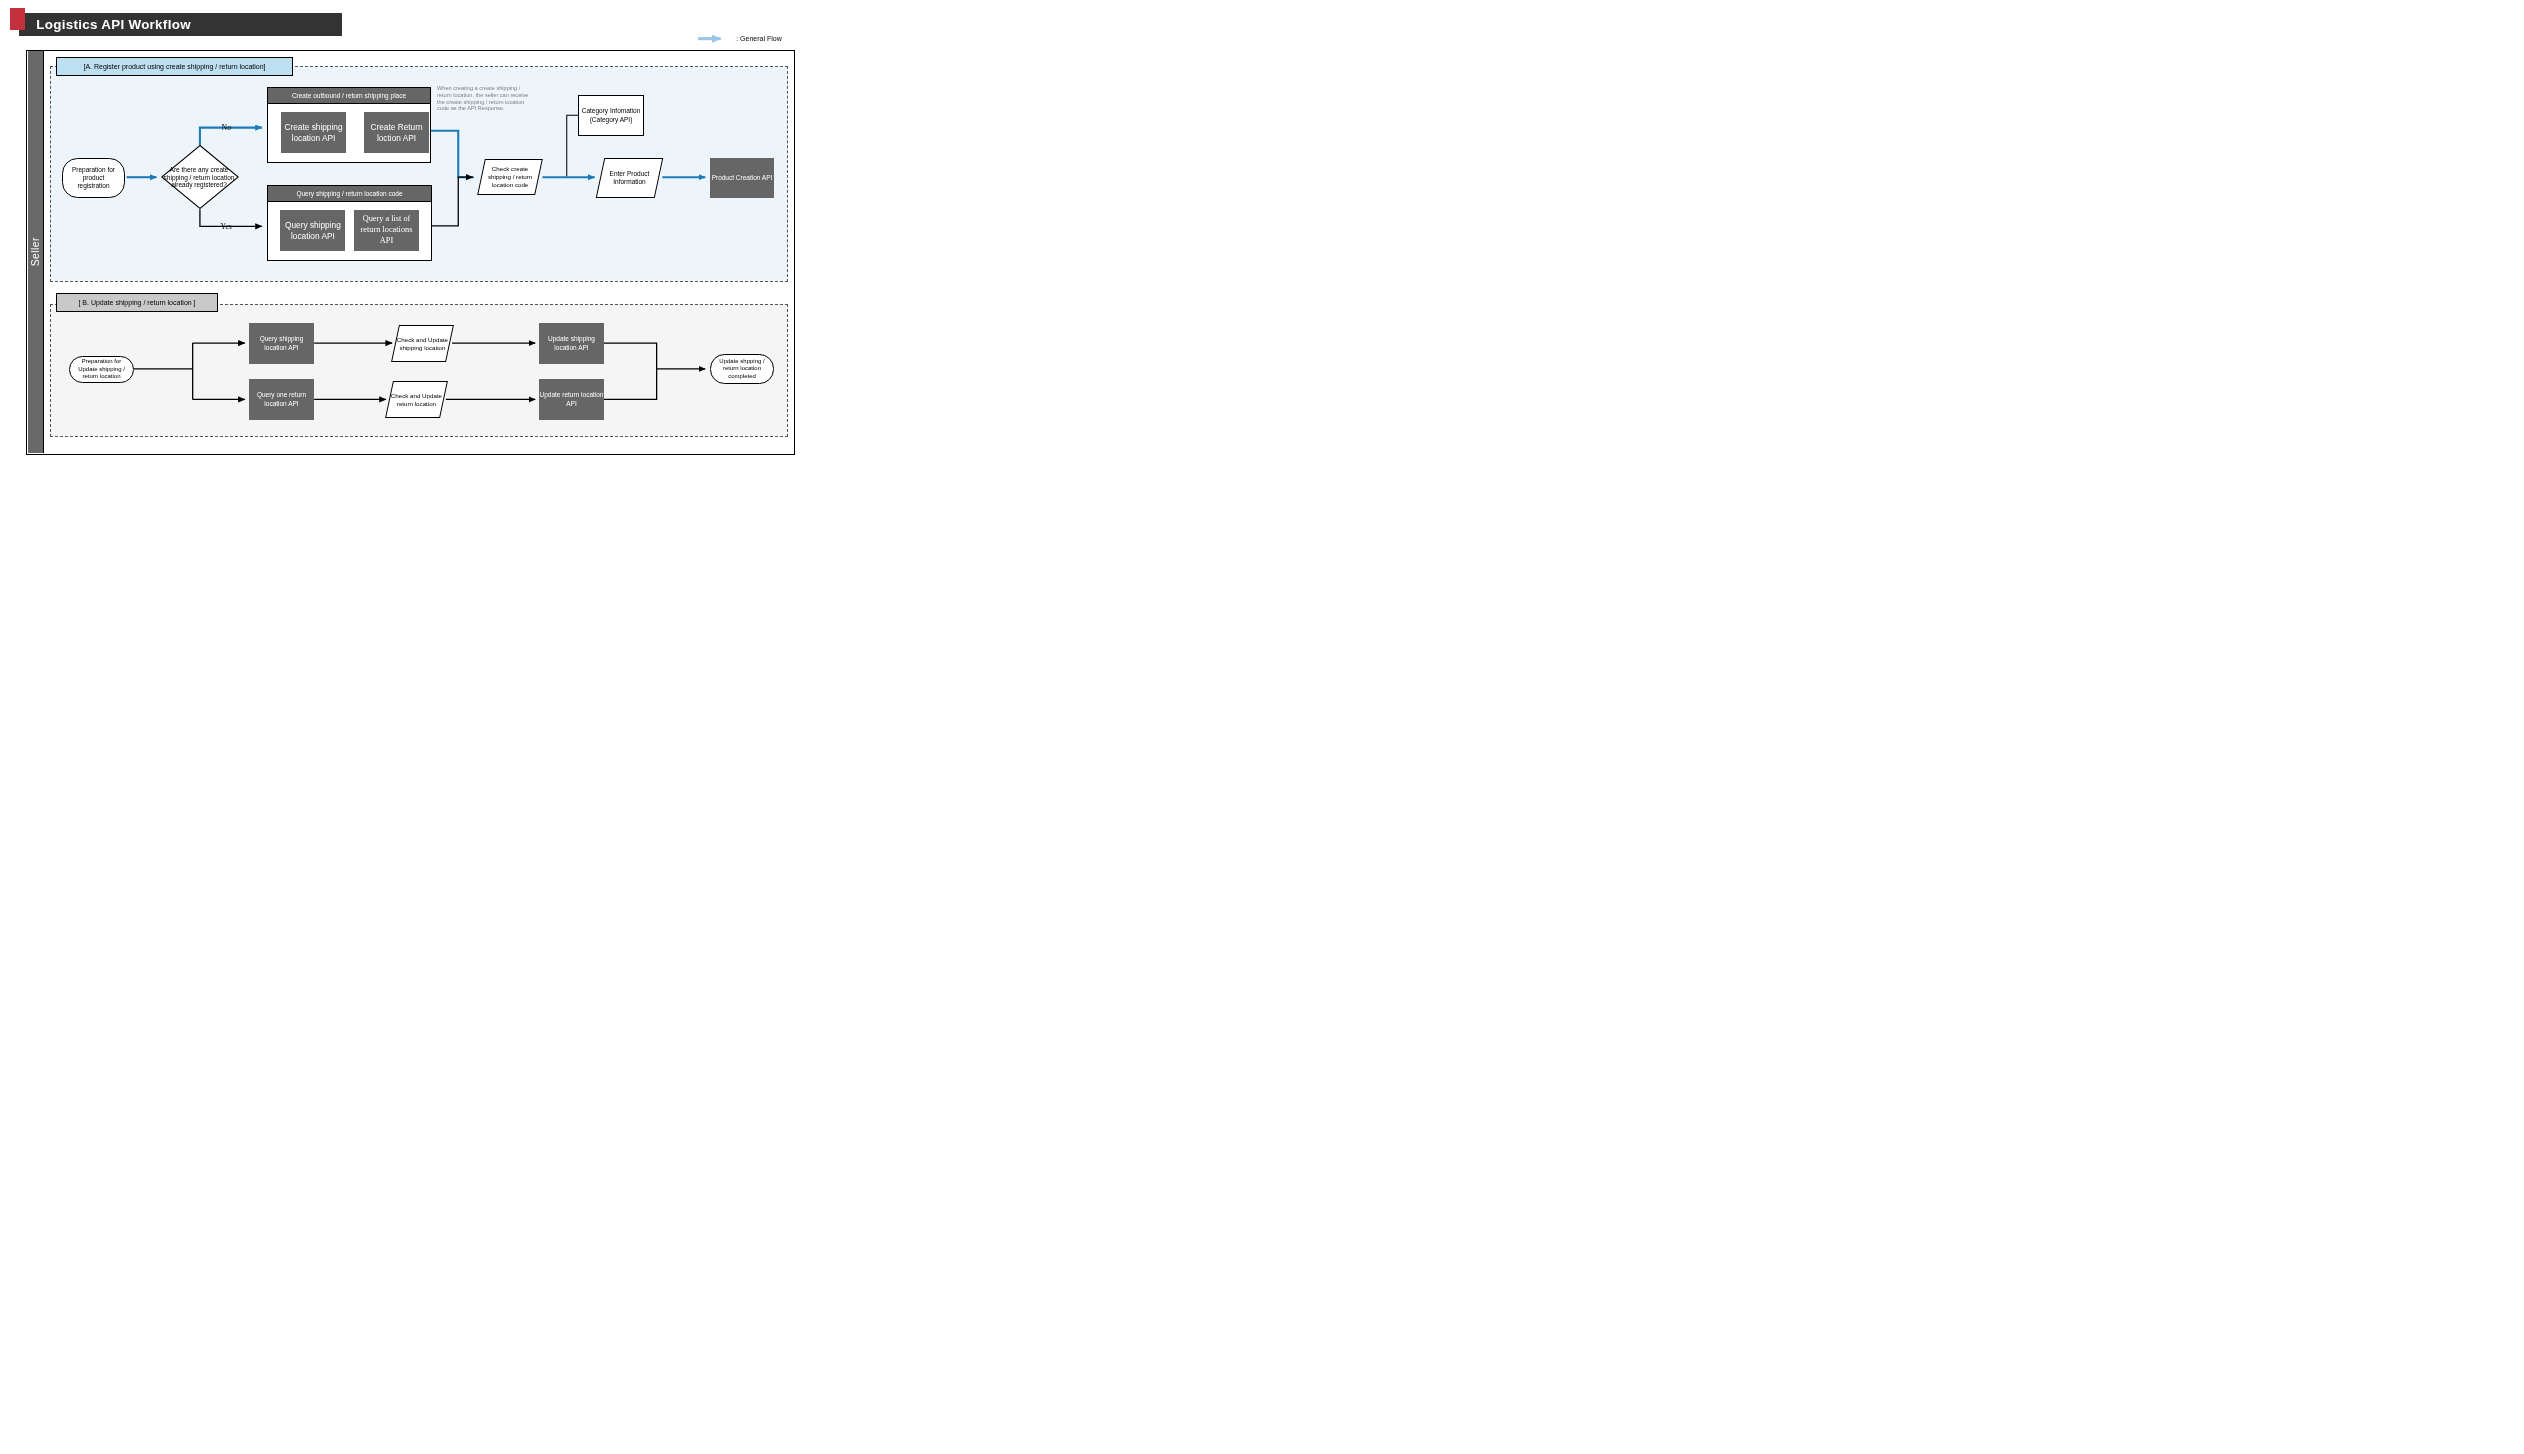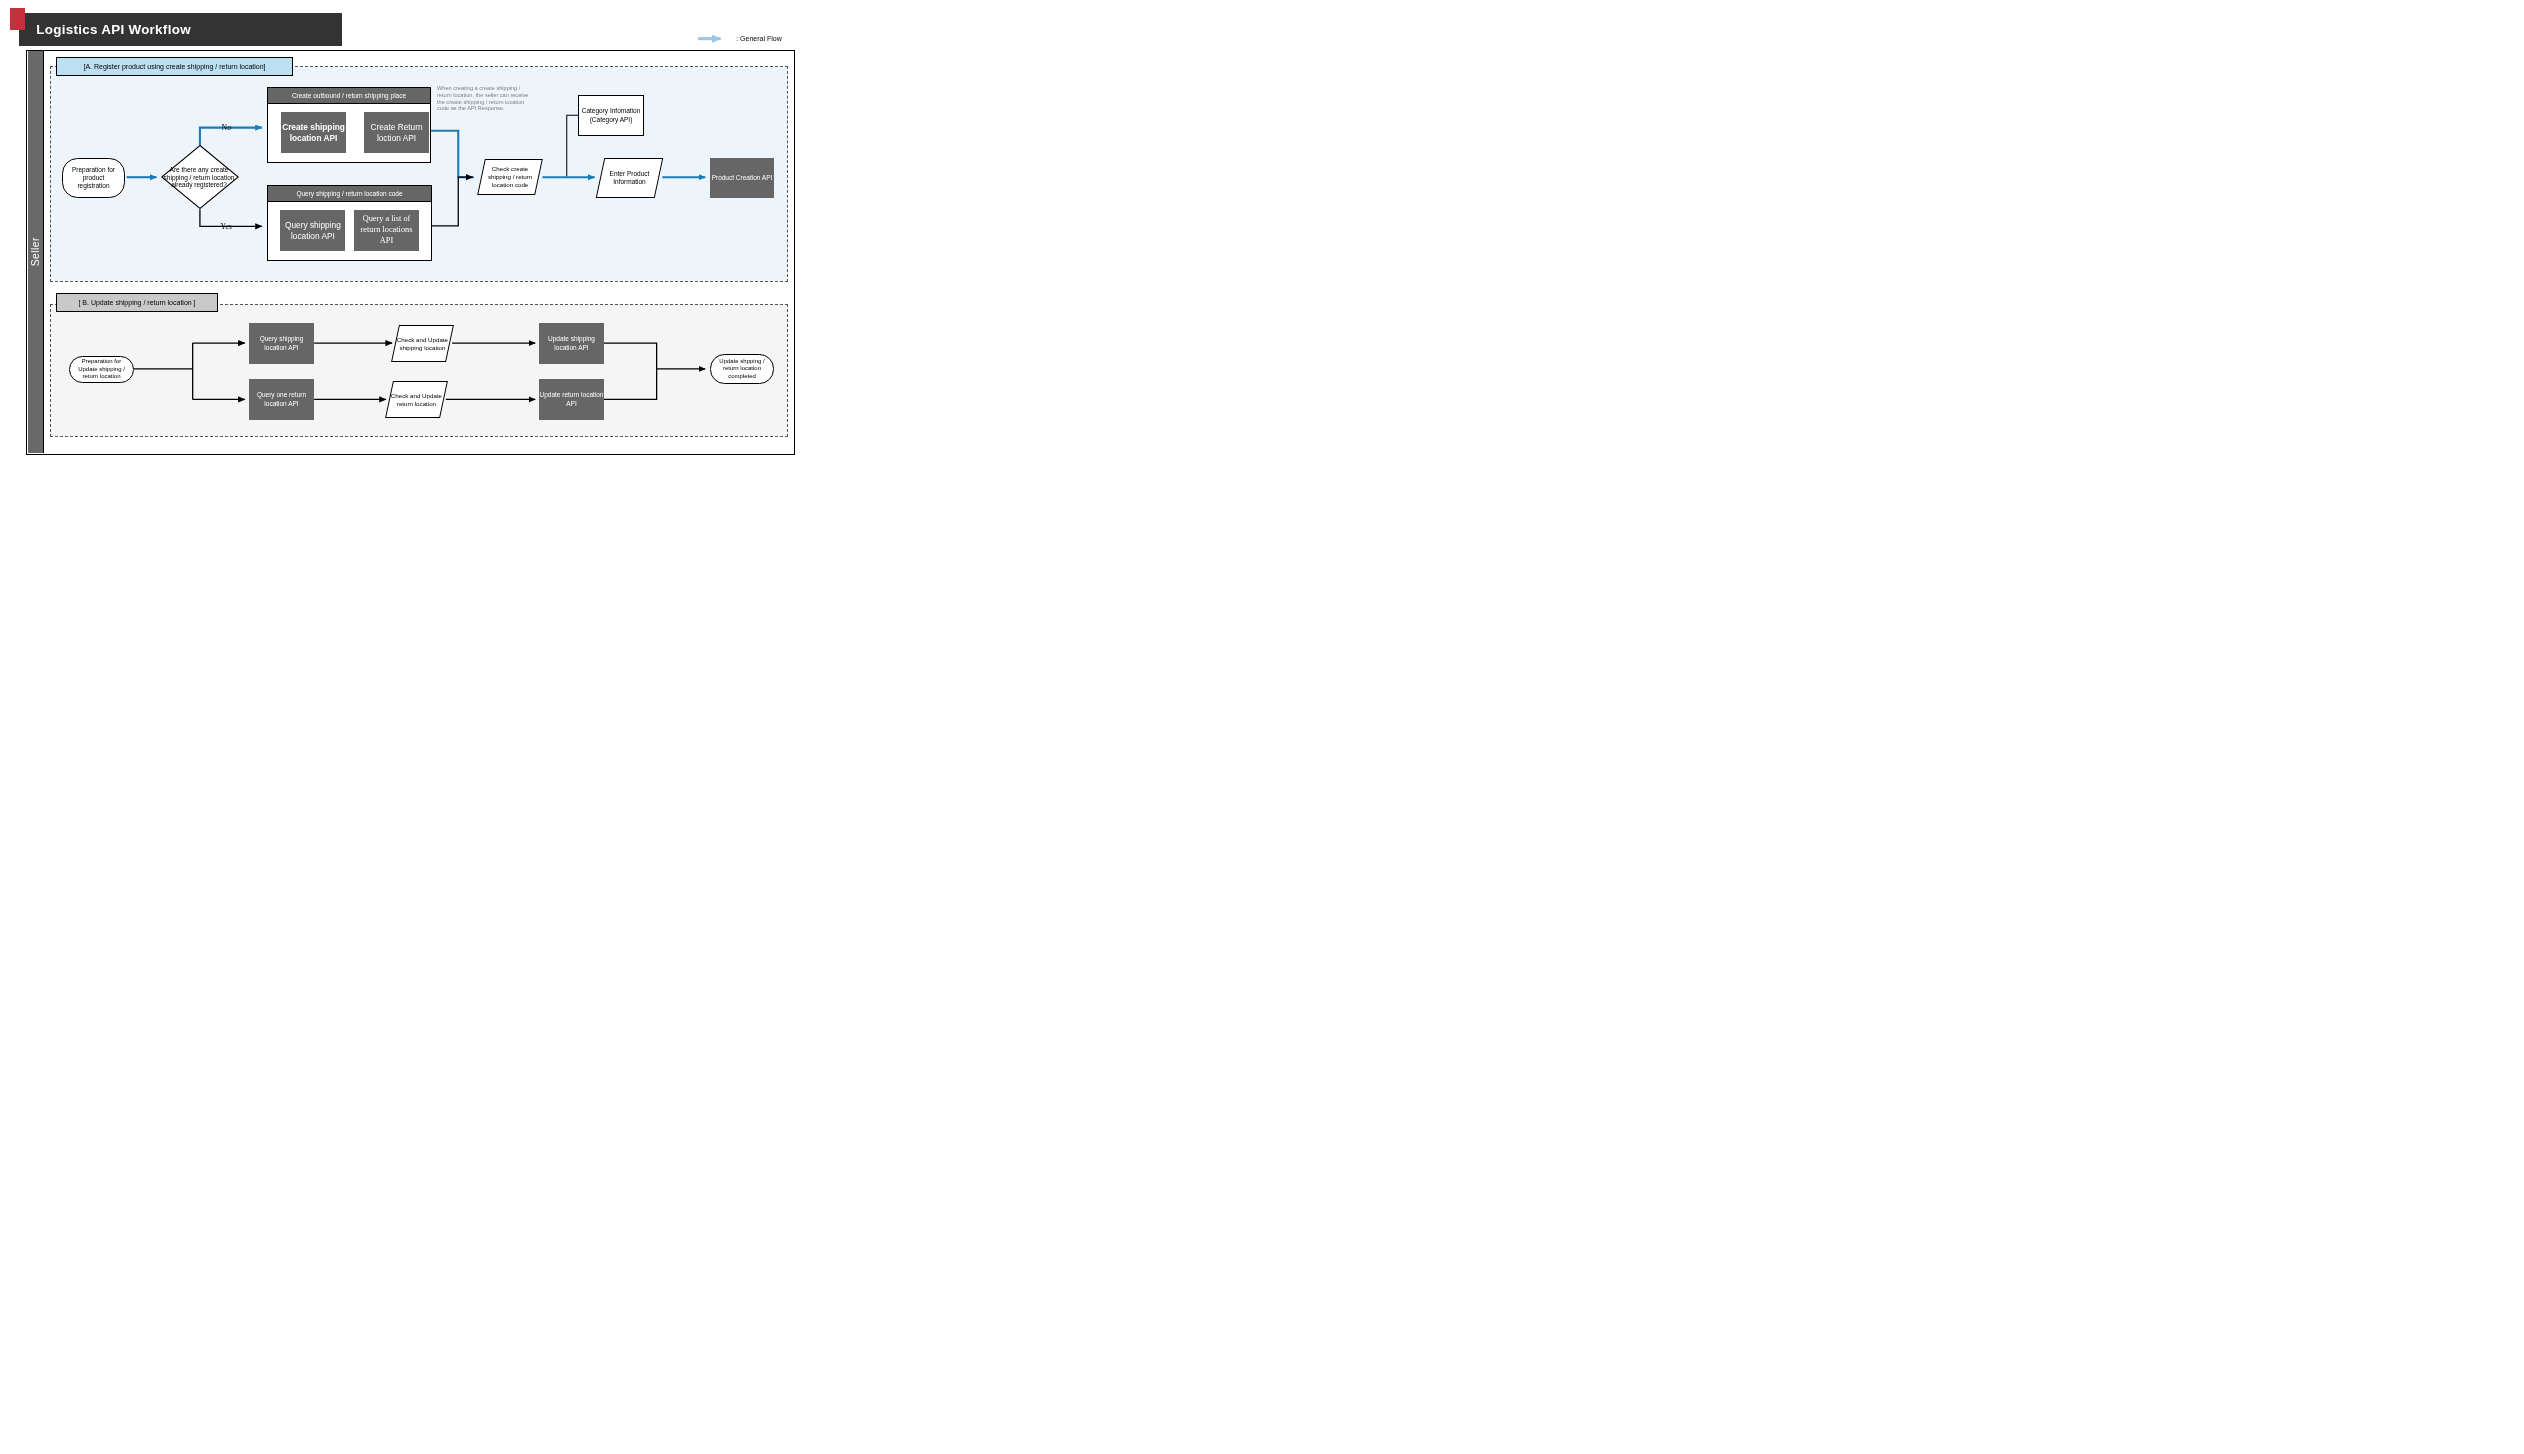--- a/index.html
+++ b/index.html
@@ -5,21 +5,21 @@
   :root{
     --accent-blue:#1b7ab8; --legend-blue:#9ac6e8; --box-gray:#666666;
     --titlebar:#333333; --brand-red:#c4313c; --sect-a-bg:#eef5fa;
     --sect-a-label:#bddff2; --sect-b-bg:#f5f5f5; --sect-b-label:#c9c9c9;
     --note-gray:#7f7f7f;
   }
   html,body{margin:0;padding:0;background:#fff;}
   body{font-family:"Liberation Sans",sans-serif;}
   .canvas{position:relative;width:808px;height:465px;background:#fff;overflow:hidden;}
 
-  .title-bar{position:absolute;left:18.6px;top:13.4px;width:323px;height:33px;background:var(--titlebar);
+  .title-bar{position:absolute;left:18.6px;top:13.4px;width:323px;height:23px;background:var(--titlebar);
     display:flex;align-items:center;padding-left:17.6px;box-sizing:border-box;z-index:5;}
   .title-bar span{color:#fff;font-size:13.4px;font-weight:bold;letter-spacing:0.3px;}
   .red-square{position:absolute;left:10.3px;top:7.8px;width:15px;height:22px;background:var(--brand-red);z-index:6;}
 
   .legend{position:absolute;left:697px;top:34px;display:flex;align-items:center;gap:5.2px;z-index:5;}
   .legend span{font-size:7px;color:#000;}
 
   .frame{position:absolute;left:26px;top:50px;width:769px;height:405px;border:1.3px solid #000;
     box-sizing:border-box;background:#fff;z-index:0;}
   .lane{position:absolute;left:28px;top:51px;width:15px;height:402px;background:#696969;border-right:1.3px solid #000;
@@ -125,21 +125,21 @@
 
   <div class="node term" style="left:62px;top:158px;width:63px;height:40px;border-radius:15.5px;padding:0 3.1px;">Preparation for product registration</div>
 
   <svg class="dshape" style="position:absolute;left:161px;top:145px;" width="78" height="64" viewBox="0 0 150 124">
     <polygon points="75,1 149,62 75,123 1,62" fill="#fff" stroke="#000" stroke-width="2"></polygon>
   </svg>
   <div class="dtext" style="left:163px;top:149px;width:72px;height:57px;">Are there any create shipping / return location already registered?</div>
 
   <div class="container" style="position:absolute;left:267px;top:87px;width:162px;height:74px;z-index:3;">
     <div class="hd">Create outbound / return shipping place</div>
-    <div class="apibox" style="left:13px;top:24px;font-weight:bold;">Create shipping location API</div>
+    <div class="apibox" style="left:13px;top:24px;">Create shipping location API</div>
     <div class="apibox" style="left:87px;top:24px;margin-left:9px;">Create Return loction API</div>
   </div>
 
   <div class="container" style="position:absolute;left:267px;top:185px;width:163px;height:74px;z-index:3;">
     <div class="hd">Query shipping / return location code</div>
     <div class="apibox" style="left:12.4px;top:24px;">Query shipping location API</div>
     <div class="apibox" style="left:86px;top:24px;font-family:Liberation Serif, serif;">Query a list of return locations API</div>
   </div>
 
   <div class="note">When creating a create shipping / return location, the seller can receive the create shipping / return location code as the API Response.</div>

